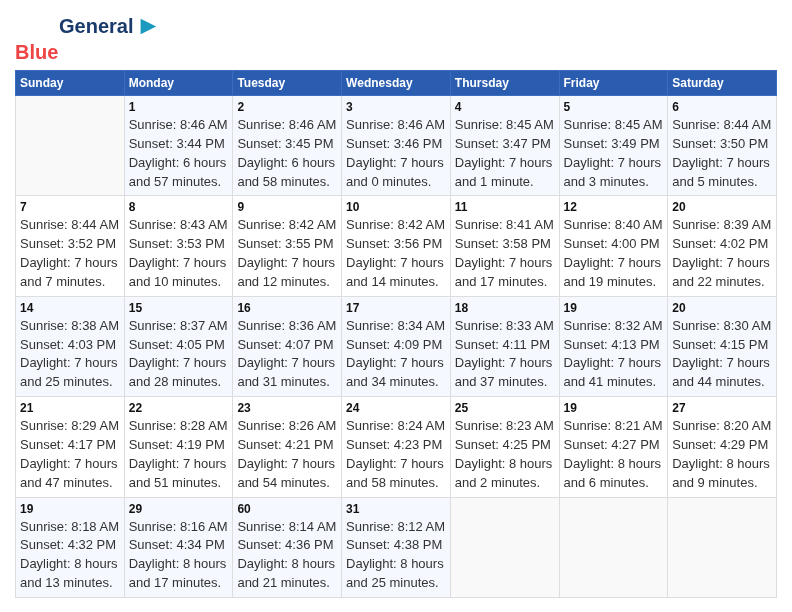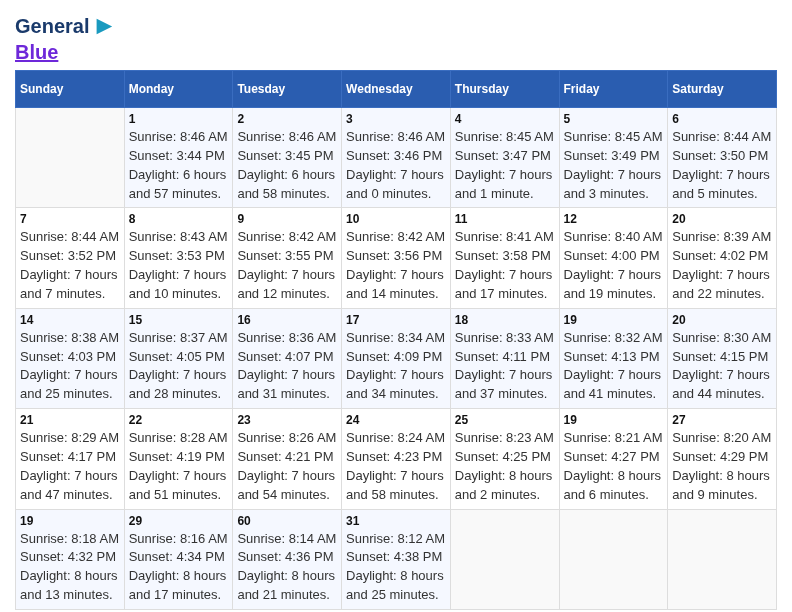--- a/index.html
+++ b/index.html
@@ -1,47 +1,47 @@
 <!DOCTYPE html>
 <html><head>
   <meta charset="utf-8">
   <style>
     * { box-sizing: border-box; margin: 0; padding: 0; }
     body { font-family: Arial, sans-serif; background: #fff; width: 792px; height: 612px; overflow: hidden; }
     .container { width: 792px; padding: 10px 15px; }
     .header-row { display: flex; justify-content: space-between; align-items: flex-start; margin-bottom: 6px; }
     .logo { display: flex; align-items: center; }
-    .logo-text { font-size: 20px; font-weight: bold; color: #1a3a6b; line-height: 1.1; }
+    .logo-text { font-size: 20px; font-weight: bold; color: #1a3a6b; line-height: 1.1; margin-left: 44px; }
     .logo-arrow { color: #1a9abf; font-size: 22px; }
     .title-block { text-align: right; }
     .month-title { font-size: 32px; color: #1a3a6b; font-weight: normal; }
     .location { font-size: 15px; color: #444; }
     table { width: 100%; border-collapse: collapse; table-layout: fixed; }
     thead tr { background-color: #2a5db0; }
-    thead th { color: #fff; font-size: 12px; font-weight: bold; padding: 11px 4px; text-align: left; border: 1px solid #3a6dc0; }
+    thead th { color: #fff; font-size: 12px; font-weight: bold; padding: 5px 4px; text-align: left; border: 1px solid #3a6dc0; }
     tbody tr { background: #fff; }
     tbody tr:nth-child(odd) { background: #f5f8ff; }
     td { vertical-align: top; font-size: 10px; color: #222; padding: 4px 4px; border: 1px solid #ddd; height: 88px; }
     .day-num { font-size: 12px; font-weight: bold; color: #111; display: block; margin-bottom: 2px; }
     .day-info { font-size: 13px; color: #333; line-height: 1.45; }
     .empty-cell { background: #f9f9f9; }
   </style>
 </head>
 <body>
 
 <div class="container">
   <div class="header-row">
     <div class="logo">
       <div>
         <div style="display:flex;align-items:center;">
           <span class="logo-text">General</span>
           <span class="logo-arrow" style="color:#1a9abf;margin-left:2px;font-size:26px;">►</span>
         </div>
         <div style="display:flex;align-items:center;">
-          <span style="font-size:20px;font-weight:bold;color:#6d28d9;text-decoration:underline;">Blue</span>
+          <span style="font-size:20px;font-weight:bold;color:#ef4444;">Blue</span>
         </div>
       </div>
     </div>
     <div class="title-block">
       <div class="month-title"></div>
       <div class="location"></div>
     </div>
   </div>
 
   <table>

